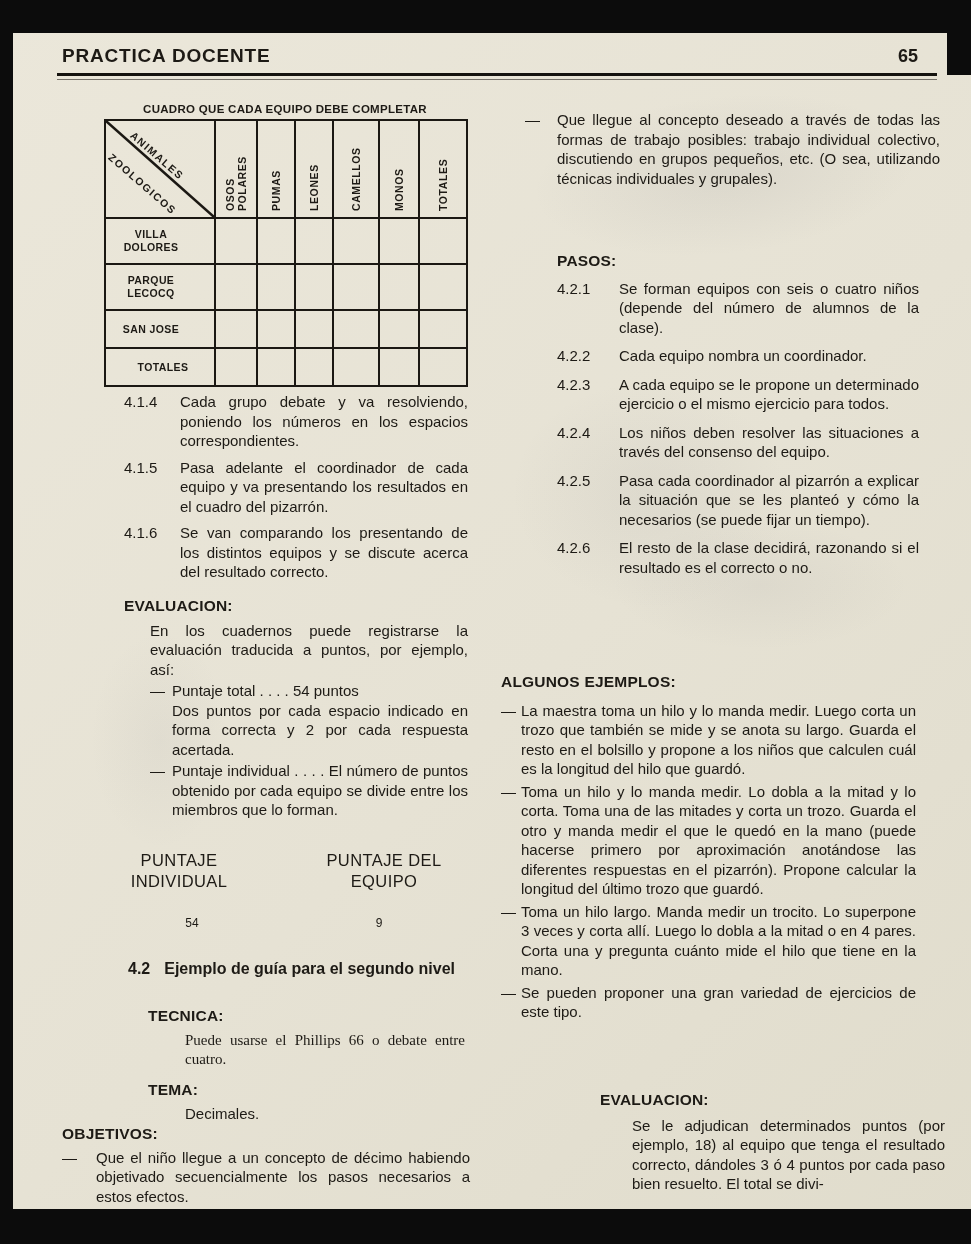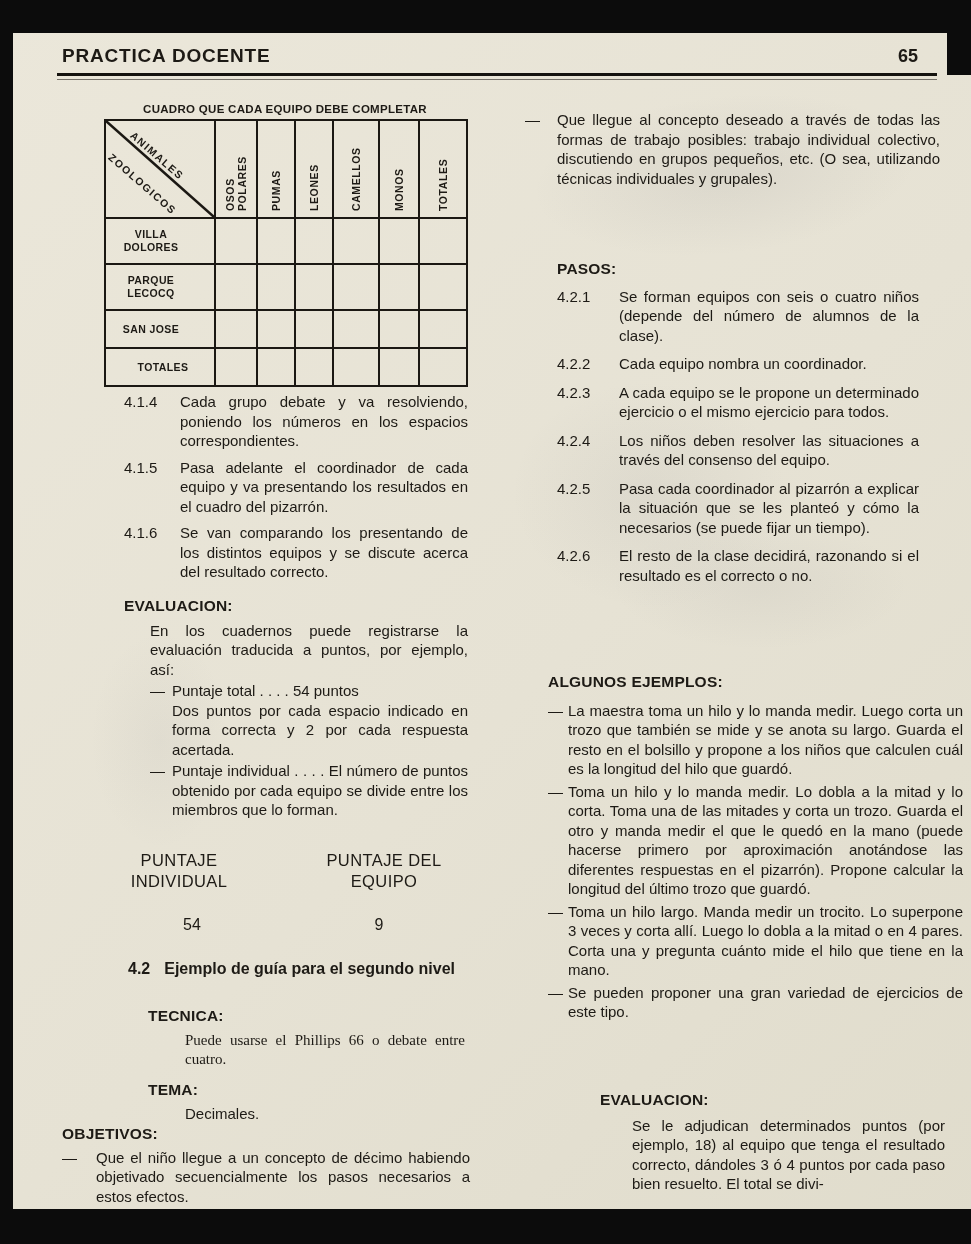--- a/index.html
+++ b/index.html
@@ -72,21 +72,21 @@
   .eval-left .intro { margin-left:88px; width:318px; text-align:justify; }
   .eval-left .ditem { margin-left:88px; width:318px; margin-top:2px; }
   .eval-left .ditem .dash { flex:0 0 22px; }
   .eval-lead { white-space:nowrap; }
 
   .puntaje { position:absolute; left:62px; top:850px; width:406px; z-index:2; }
   .puntaje .labels { display:flex; }
   .puntaje .lab { font-size:16.5px; line-height:21px; text-align:center; letter-spacing:0.4px; }
   .puntaje .lab1 { width:140px; margin-left:60px; }
   .puntaje .lab2 { width:150px; margin-left:42px; }
-  .puntaje .values { display:flex; margin-top:24px; font-size:16px; }
+  .puntaje .values { display:flex; margin-top:24px; font-size:12px; }
   .puntaje .val1 { width:140px; margin-left:60px; text-align:center; }
   .puntaje .val2 { width:150px; margin-left:42px; text-align:center; }
 
   .sec42 { position:absolute; left:128px; top:960px; width:345px; font-size:16px; font-weight:bold; z-index:2; }
   .sec42 .t { margin-left:14px; }
 
   .tecnica { position:absolute; left:148px; top:1006px; width:320px; z-index:2; }
   .tecnica .txt { margin:5px 0 0 37px; width:280px; text-align:justify;font-family:Liberation Serif, serif; }
 
   .tema { position:absolute; left:148px; top:1080px; width:320px; z-index:2; }
@@ -94,25 +94,25 @@
 
   .objetivos { position:absolute; left:62px; top:1124px; width:408px; z-index:2; }
   .objetivos h3 { margin-bottom:4px; }
   .objetivos .ditem .dash { flex:0 0 34px; }
 
   
   .r-intro { position:absolute; left:525px; top:110px; width:415px; z-index:2; }
   .r-intro .dash { flex:0 0 32px; }
 
   .pasos { position:absolute; left:525px; top:243px; width:394px; z-index:2; }
-  .pasos h3 { margin:16px 0 8px 32px; }
+  .pasos h3 { margin:8px 0 8px 32px; }
   .pasos .nitem { margin-bottom:9px; }
   .pasos .nitem .num { margin-left:32px; flex:0 0 62px; }
 
-  .ejemplos { position:absolute; left:548px; top:672px; width:415px; z-index:2; }
+  .ejemplos { position:absolute; left:501px; top:672px; width:415px; z-index:2; }
   .ejemplos h3 { margin:0 0 9px 0; }
   .ejemplos .ditem { margin-bottom:3px; }
 
   .eval-right { position:absolute; left:600px; top:1090px; width:345px; z-index:2; }
   .eval-right h3 { margin-bottom:6px; }
   .eval-right .txt { margin-left:32px; width:313px; text-align:justify; }
 </style>
 </head>
 <body>
 

